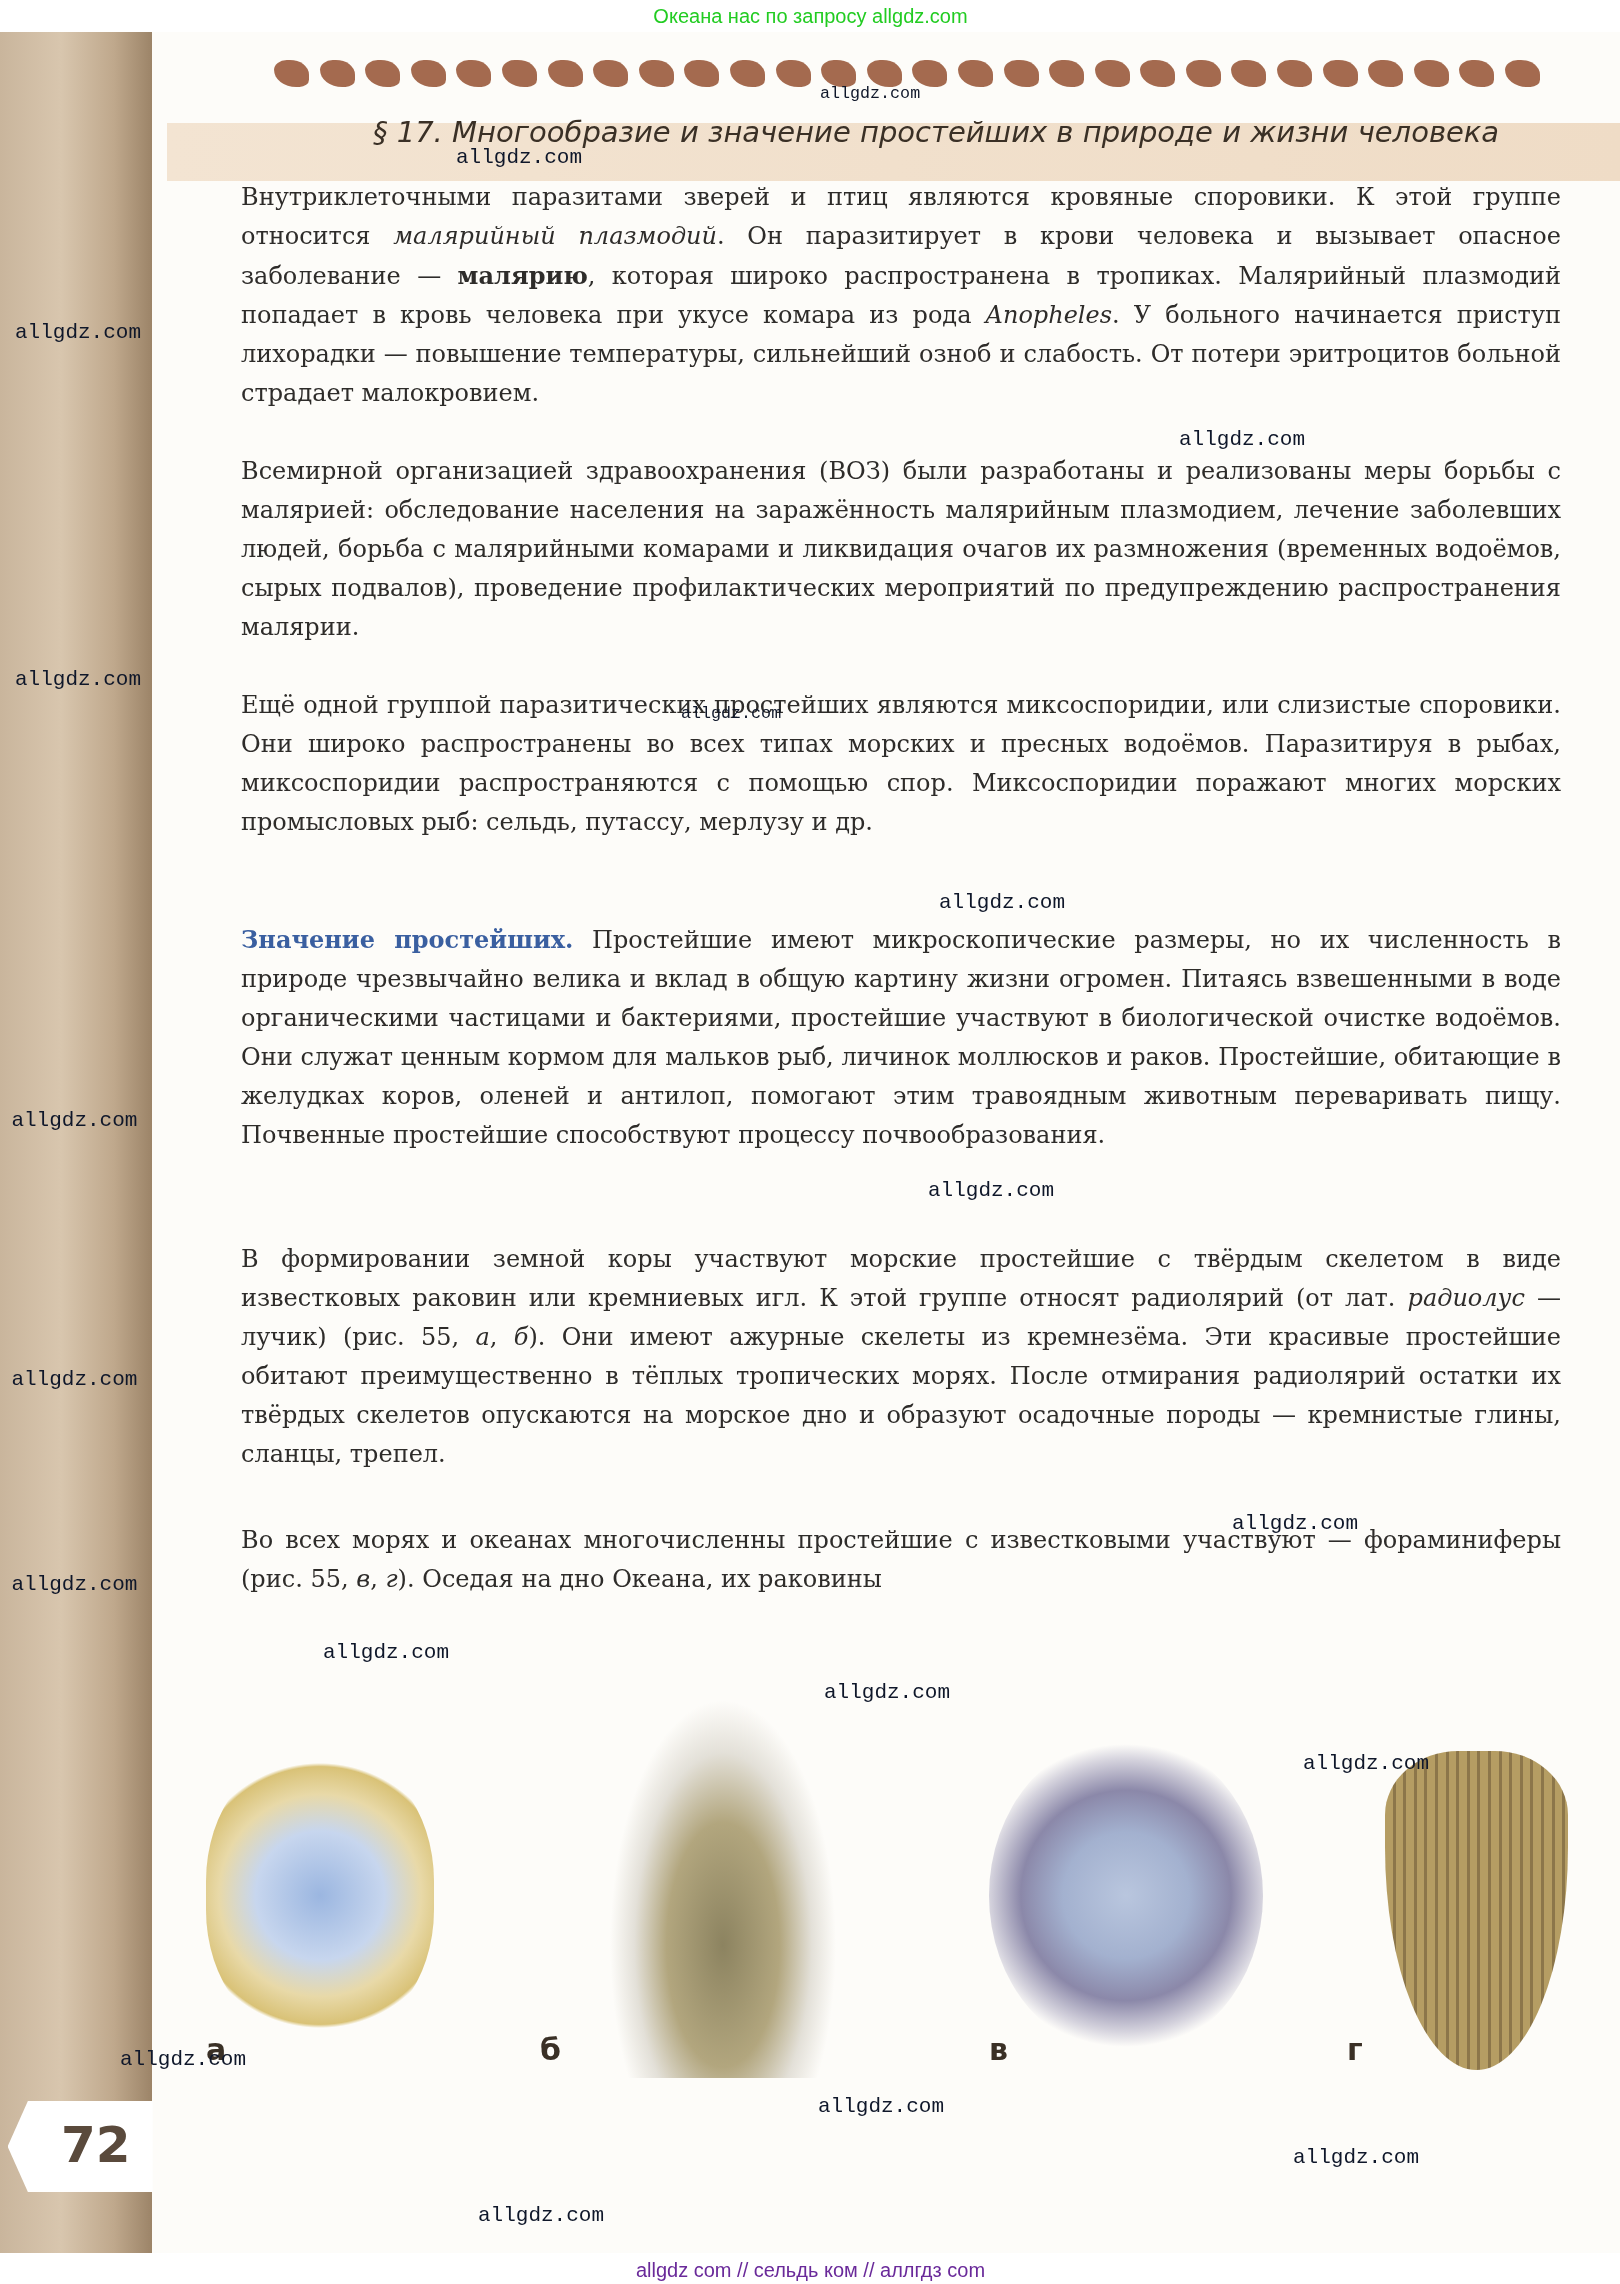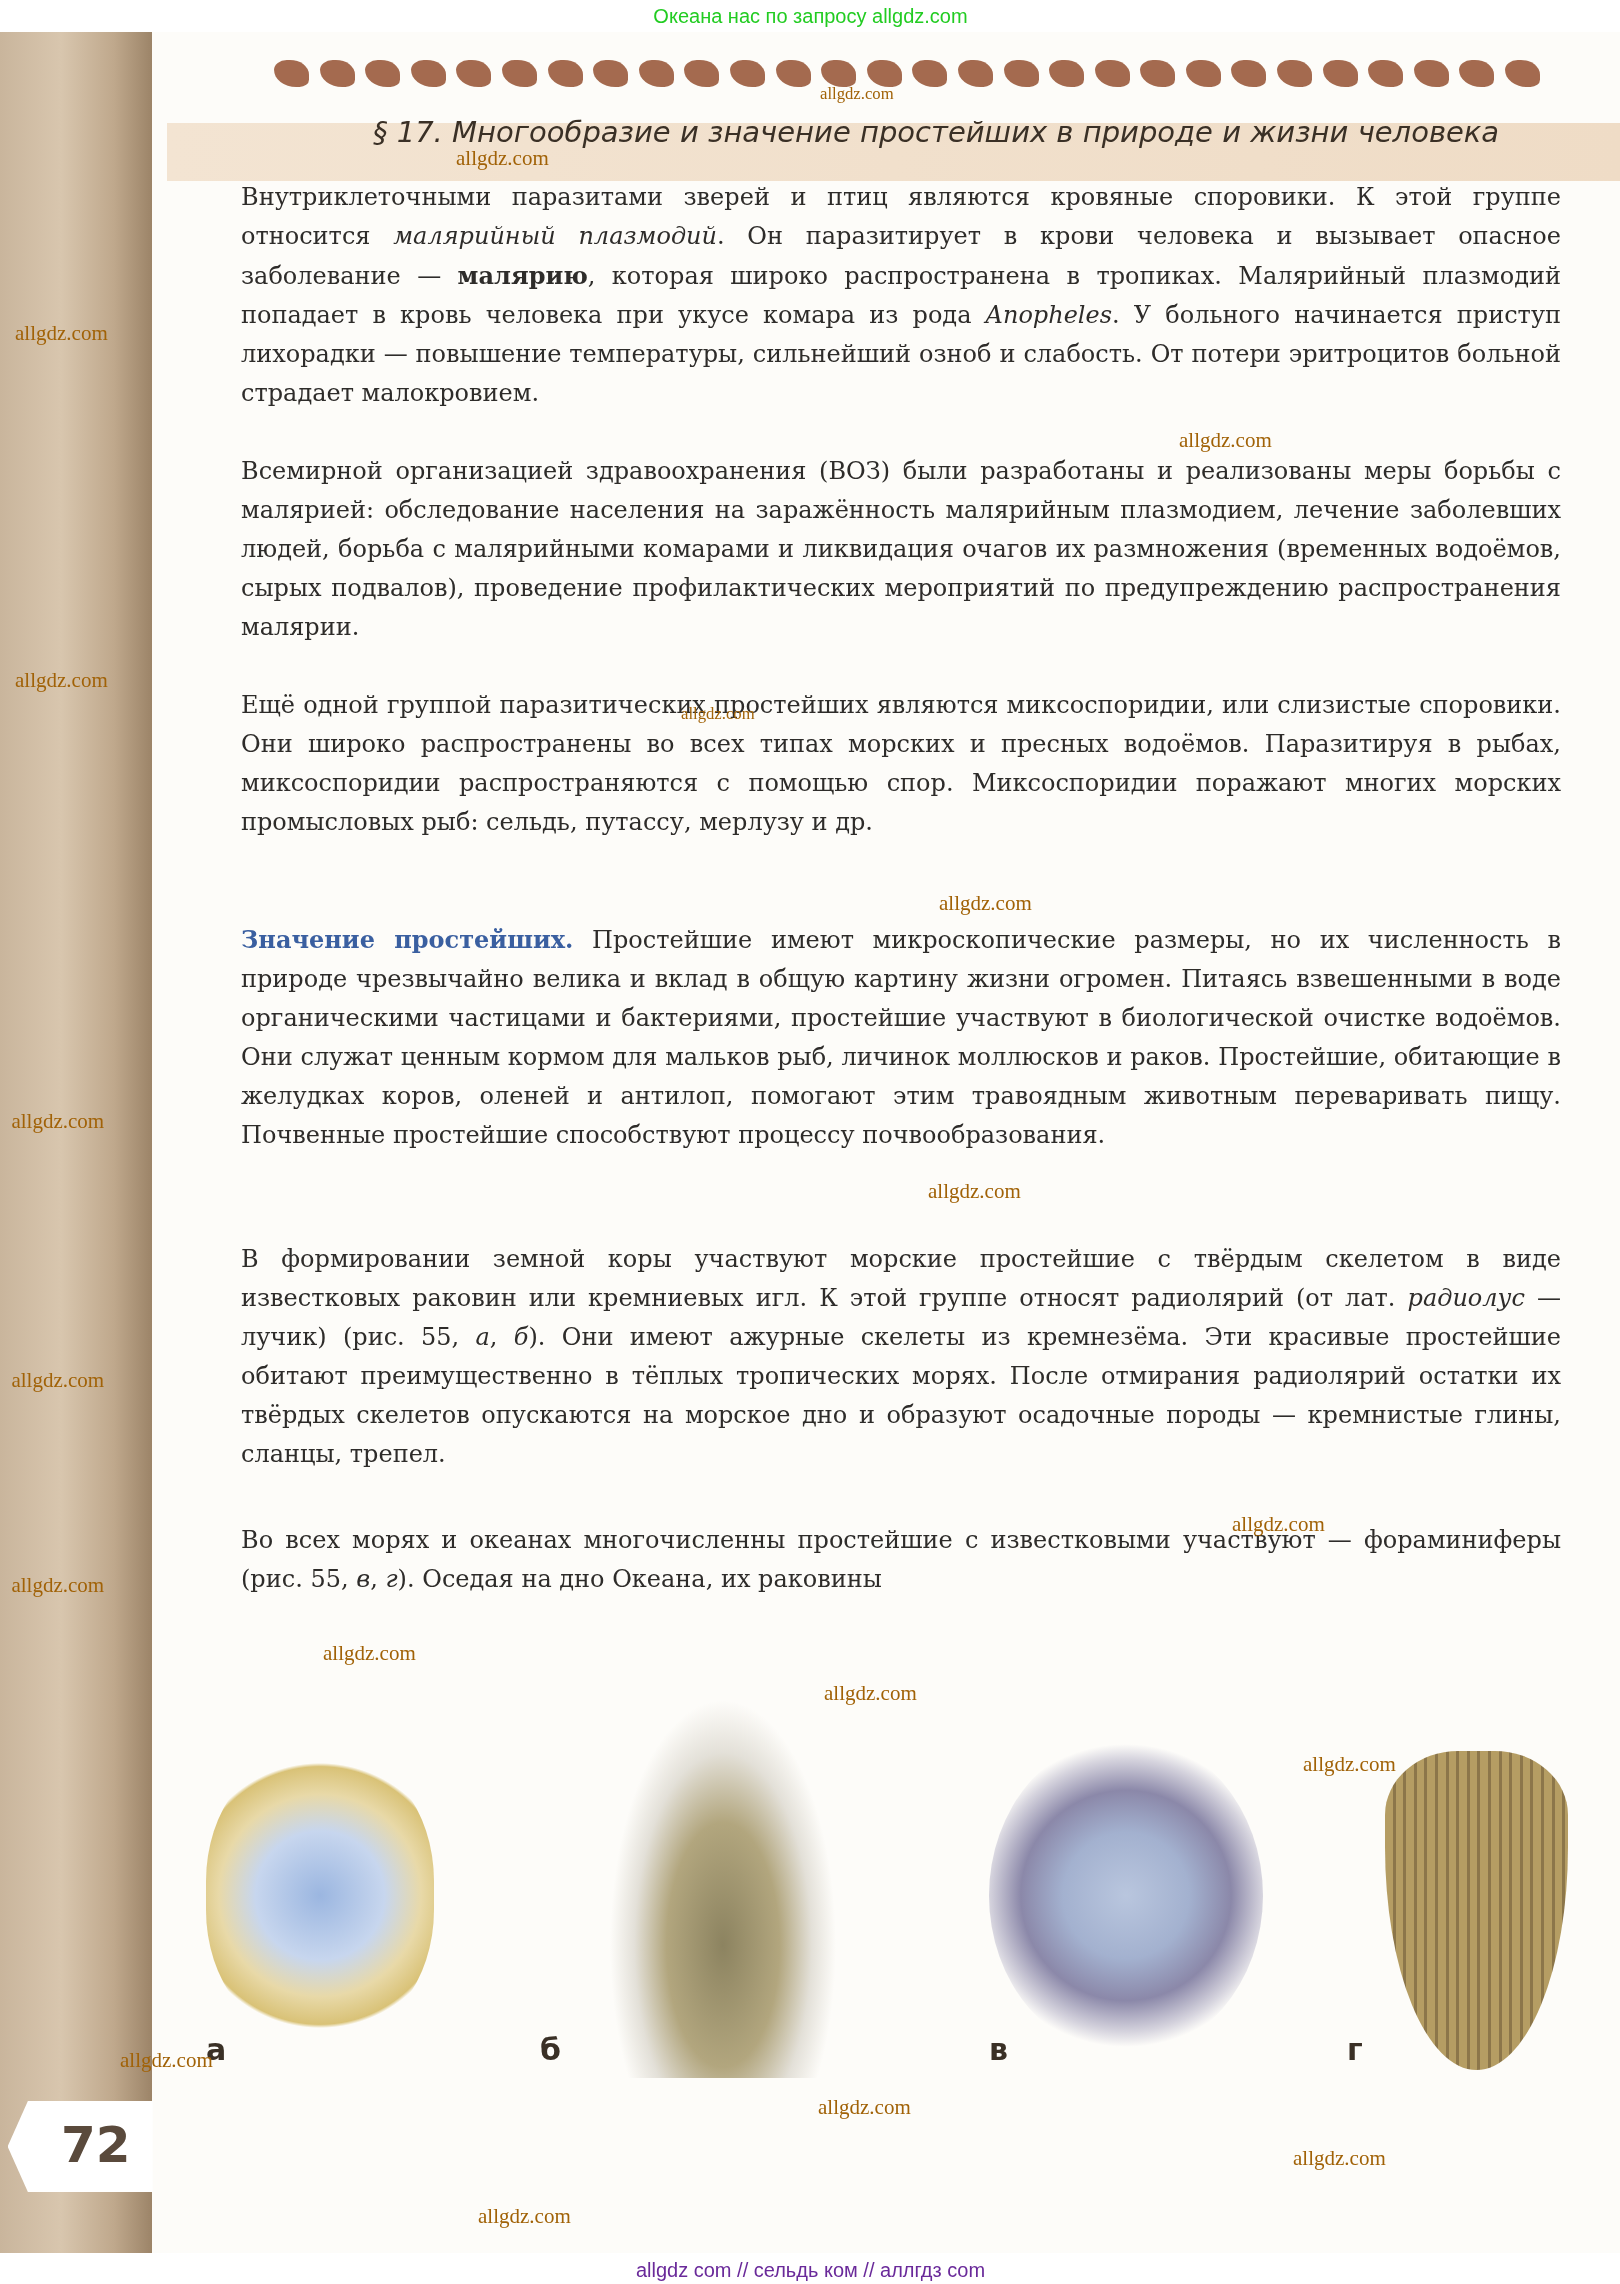--- a/index.html
+++ b/index.html
@@ -22,21 +22,21 @@
   .fig-a { left: 23px; top: 61px; width: 228px; height: 289px; border-radius: 45%; background: radial-gradient(circle, #9bb6e0 0%, #c7d6ee 35%, #e8d9a8 55%, #d9c277 70%, transparent 72%); }
   .fig-b { left: 426px; top: 7.6px; width: 228px; height: 380px; background: radial-gradient(ellipse at 50% 65%, #8c8360 0%, #b2a67e 35%, #e3e0d8 55%, transparent 70%); }
   .fig-v { left: 806px; top: 46px; width: 274px; height: 319px; border-radius: 50%; background: radial-gradient(circle, #b9c6de 0%, #a3b1cf 30%, #8b88a9 50%, #d6d4de 65%, transparent 72%); }
   .fig-g { left: 1202px; top: 61px; width: 183px; height: 319px; border-radius: 40% 40% 50% 50% / 20% 20% 70% 70%; background: repeating-linear-gradient(90deg, #b59d63 0 7.6px, #8c764a 7.6px 10.6px); }
   .fig-label { position: absolute; top: 342px; font-family: "DejaVu Sans", sans-serif; font-weight: bold; font-size: 30px; color: #3a3026; }
   .page-number-tab { position: absolute; top: 2069px; left: 7.6px; width: 145px; height: 91px; background: #ffffff; clip-path: polygon(14% 0, 100% 0, 100% 100%, 14% 100%, 0 50%); }
   .page-number { position: absolute; top: 2084px; left: 61px; font-family: "DejaVu Sans", sans-serif; font-weight: bold; font-size: 50px; color: #5a4a3c; text-align: center; }
   .caption { position: absolute; top: 2133px; left: 196px; font-family: "DejaVu Sans", sans-serif; font-size: 27px; color: #3a3026; white-space: nowrap; }
   .caption .cap-label { font-style: italic; font-weight: bold; }
   .caption .it { font-style: italic; }
-  .wm { position: absolute; font-family: Liberation Serif, serif; font-size: 21px; color: #a16207; white-space: nowrap; text-align: center; }
+  .wm { position: absolute; font-family: Liberation Mono, monospace; font-size: 21px; color: #0f172a; white-space: nowrap; text-align: center; }
   .wm.small { font-size: 16.7px; }
 </style>
 </head>
 <body>
 
 <div class="top-banner">Океана нас по запросу allgdz.com</div>
 
 <div class="page">
   <div class="spine"></div>
 

